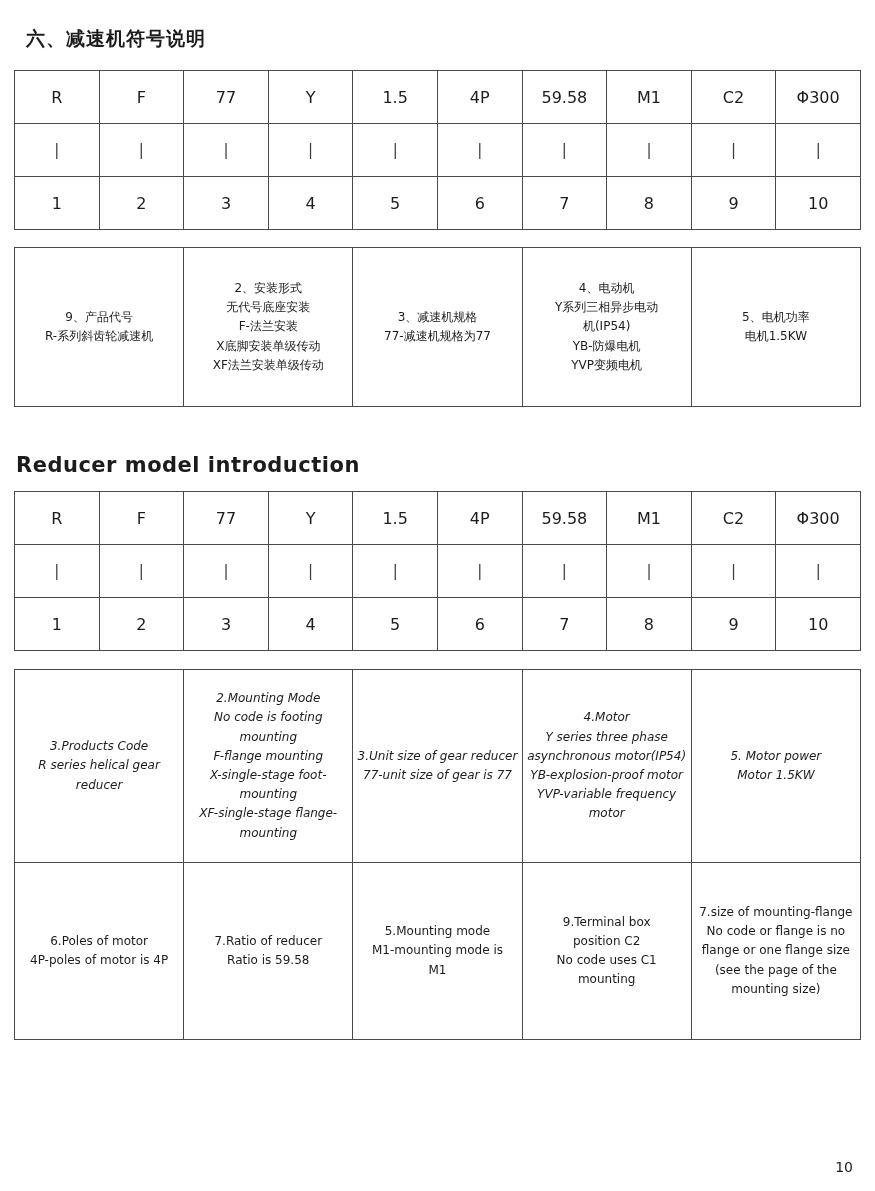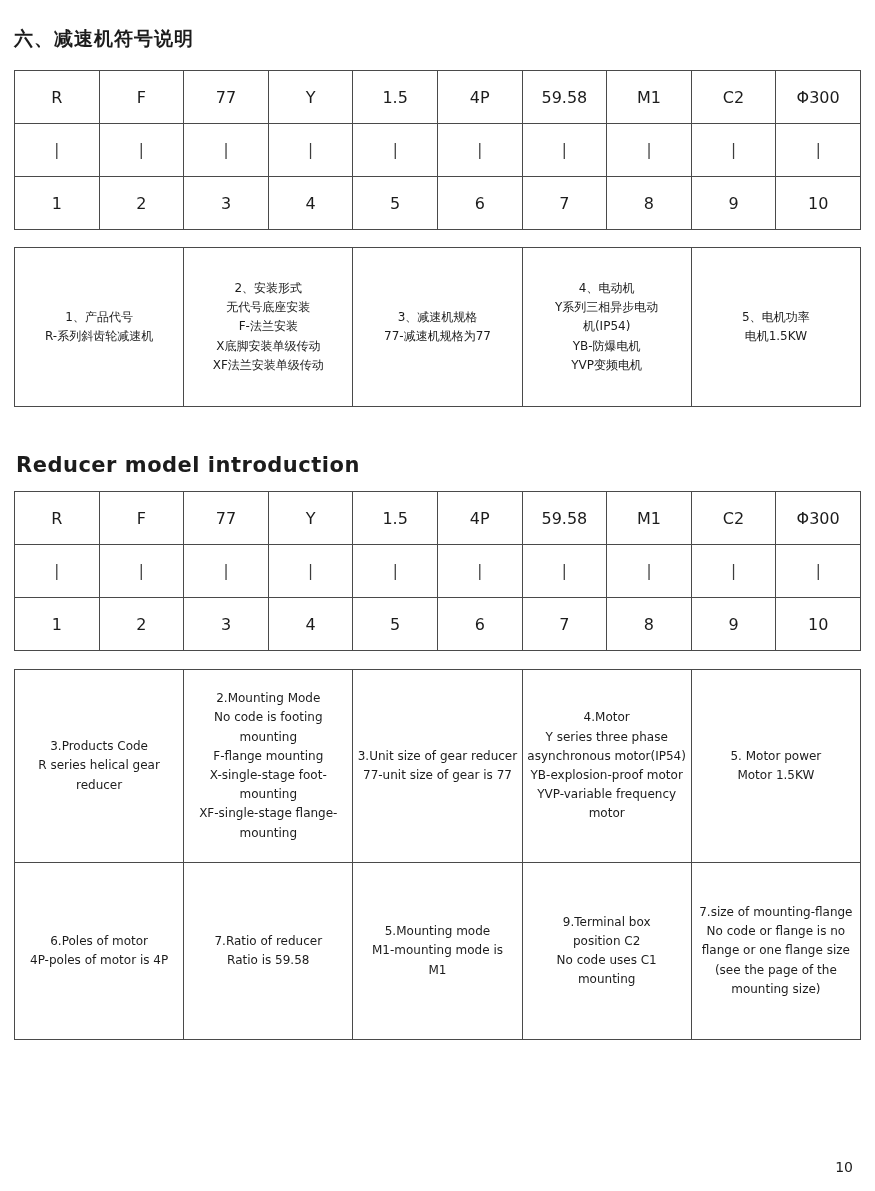--- a/index.html
+++ b/index.html
@@ -7,21 +7,21 @@
     width:875px;height:1191px;
     background:#ffffff;
     box-sizing:border-box;
     padding:26px 14px 0 14px;
     position:relative;
     font-family:"DejaVu Sans","Liberation Sans",sans-serif;
     color:#1c1c1c;
   }
   .title-cn{
     font-size:19px;font-weight:bold;
-    margin:0 0 18px 0;
+    margin:0 0 18px 12px;
     letter-spacing:1px;
   }
   .title-en{
     font-size:21px;font-weight:bold;
     margin:46px 0 14px 2px;
     letter-spacing:.5px;
   }
   table{
     border-collapse:collapse;
     width:847px;
@@ -37,21 +37,21 @@
   .code-table td{height:50px;font-size:16px;}
   .code-table .connector-row td{font-size:15px;color:#3d3d3d;}
   .desc-table td{
     font-size:12px;
     line-height:1.6;
     white-space:pre-line;
     padding:6px 4px;
   }
   .desc-cn .r1 td{height:146px;}
   .desc-cn .r2 td{height:110px;}
-  .desc-en .r1 td{height:180px;}
+  .desc-en .r1 td{height:180px;font-style:italic;}
   .desc-en .r2 td{height:164px;}
   .page-number{
     position:absolute;
     right:22px;bottom:16px;
     font-size:14px;color:#1c1c1c;
   }
 </style>
 </head>
 <body>
 
@@ -94,21 +94,21 @@
     <td>8</td>
     <td>9</td>
     <td>10</td>
   </tr>
 </tbody>
   </table>
 
 <table class="desc-table desc-cn">
   <tbody>
       <tr class="r1">
-    <td>1、产品代号
+    <td>9、产品代号
 R-系列斜齿轮减速机</td>
     <td>2、安装形式
 无代号底座安装
 F-法兰安装
 X底脚安装单级传动
 XF法兰安装单级传动</td>
     <td>3、减速机规格
 77-减速机规格为77</td>
     <td>4、电动机
 Y系列三相异步电动

